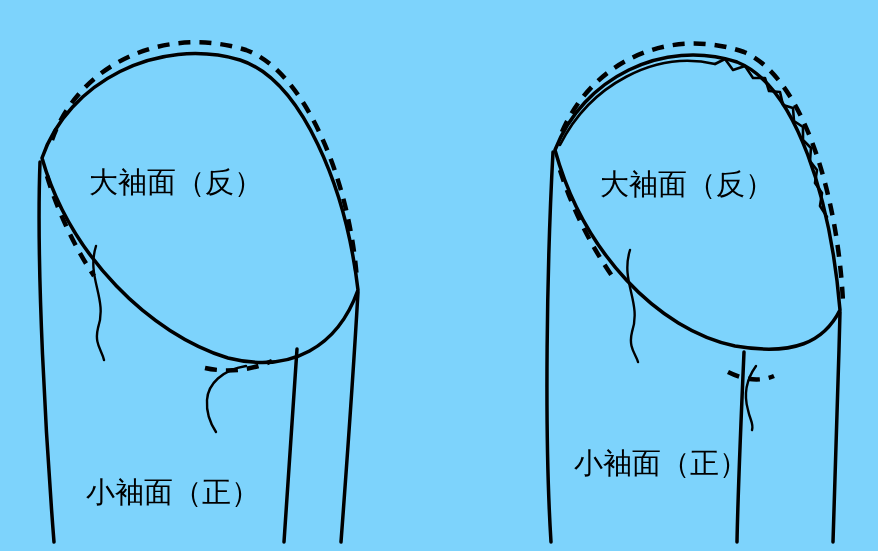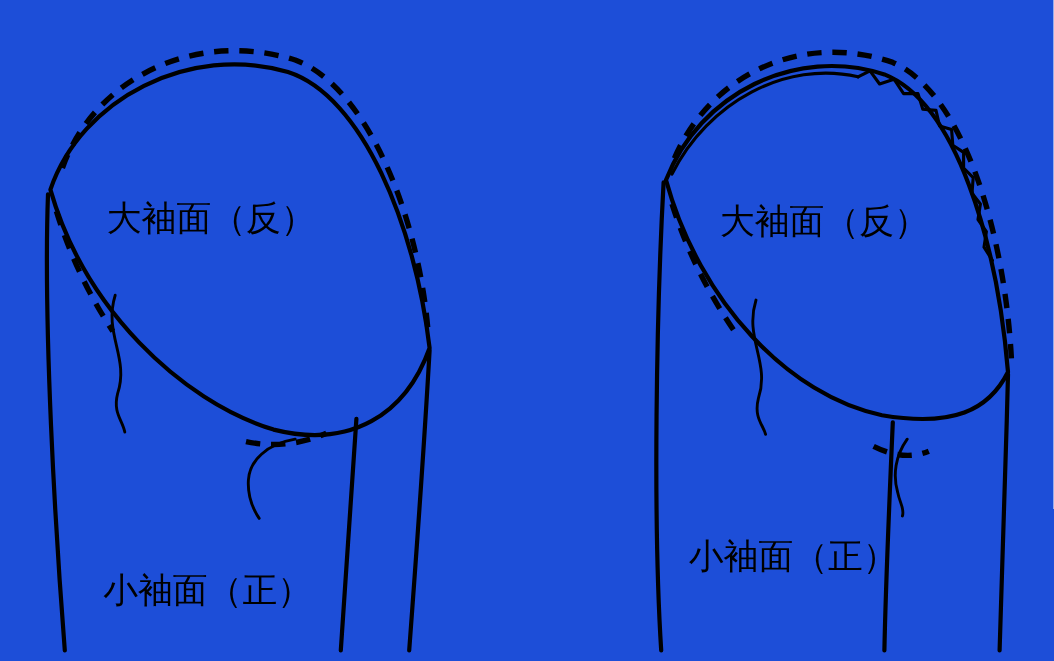--- a/index.html
+++ b/index.html
@@ -4,21 +4,21 @@
 <style>
   html, body {
     margin: 0;
     padding: 0;
     background: #ffffff;
   }
   .stage {
     position: relative;
     width: 878px;
     height: 551px;
-    background: #1d4ed8;
+    background: #7dd3fc;
     overflow: hidden;
   }
   svg {
     display: block;
     width: 878px;
     height: 551px;
   }
   .label-text {
     font-family: "Liberation Serif", "DejaVu Serif", serif;
     font-size: 29px;

